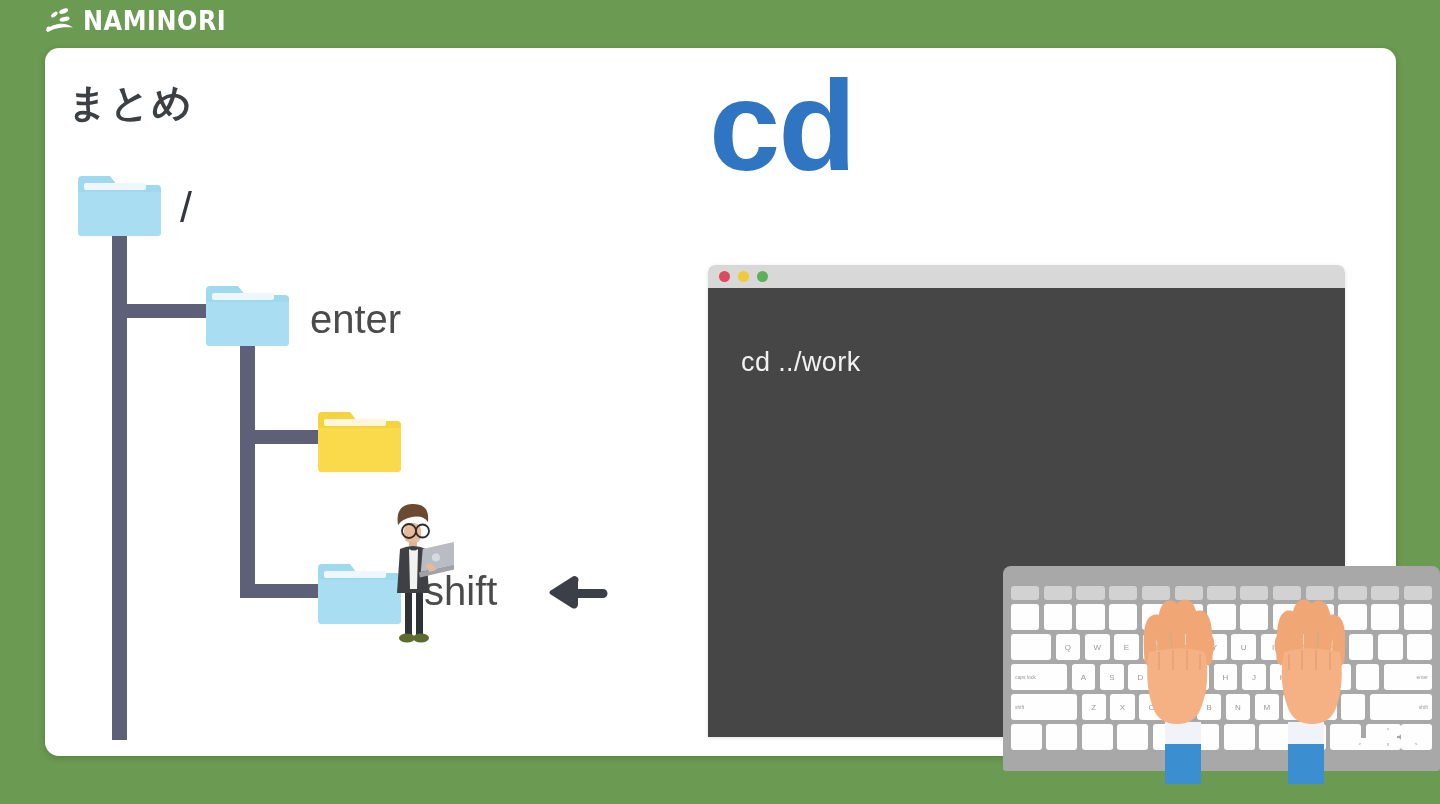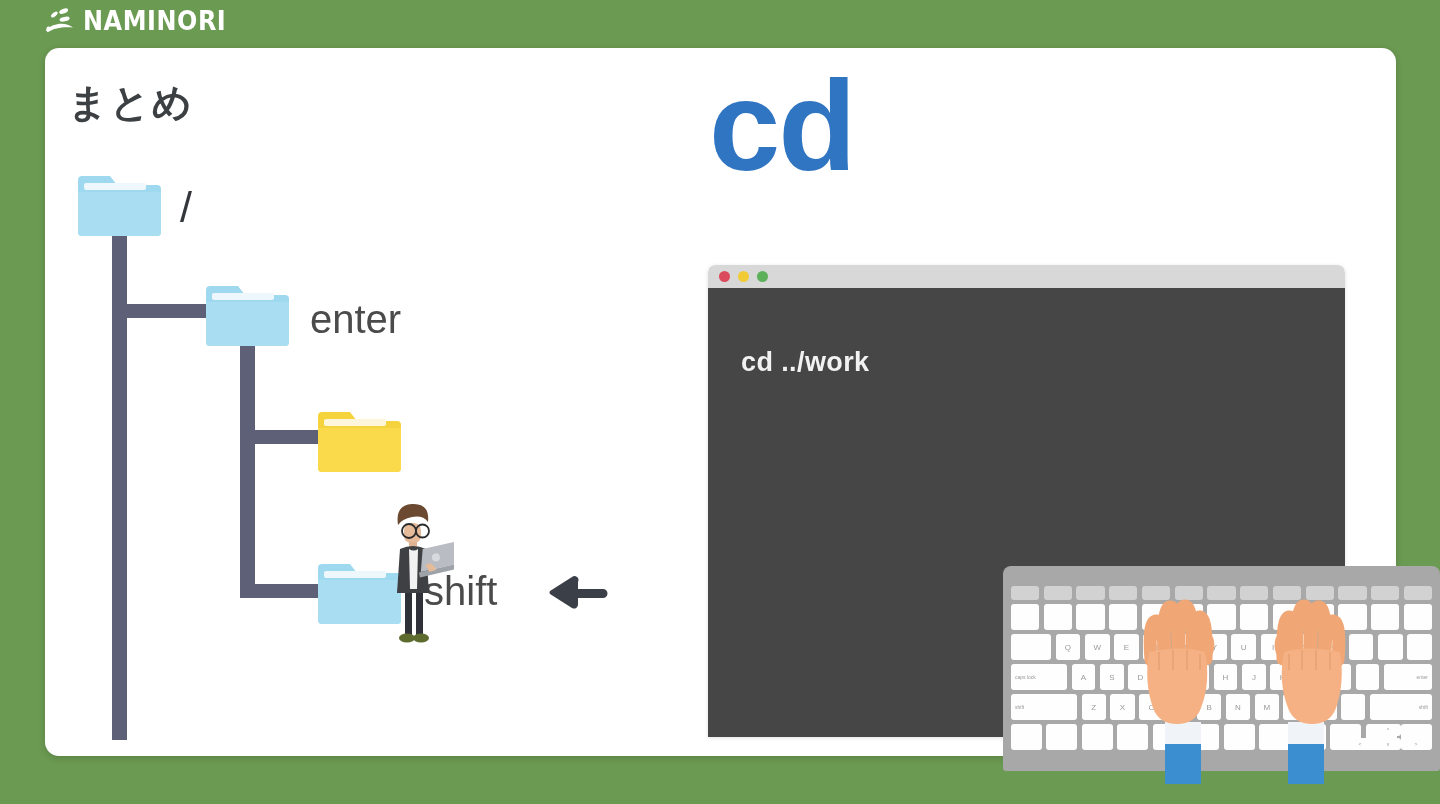--- a/index.html
+++ b/index.html
@@ -80,21 +80,21 @@
     border-radius:7px 7px 0 0; overflow:hidden;
     box-shadow:0 1px 4px rgba(0,0,0,.12);
   }
   .term-bar {
     height:23px; background:#d8d8d8;
     display:flex; align-items:center; gap:8px; padding-left:11px;
     border-radius:7px 7px 0 0;
   }
   .dot { width:11px; height:11px; border-radius:50%; }
   .dot.red{background:#dc4a5d;} .dot.yellow{background:#f0cb36;} .dot.green{background:#5cb05a;}
-  .term-body { height:449px; background:#464646; position:relative;font-weight:bold; }
+  .term-body { height:449px; background:#464646; position:relative; }
   .term-line {
     position:absolute; left:33px; top:59px;
     color:#f2f2f2; font-size:27px; letter-spacing:.4px;
     font-family:"Liberation Sans","DejaVu Sans",sans-serif;
   }
 
   
   .keyboard { position:absolute; left:1003px; top:566px; width:437px; height:205px; }
   .kb-body { position:absolute; inset:0; background:#a8a8a8; border-radius:8px 8px 3px 3px; }
   .key {

